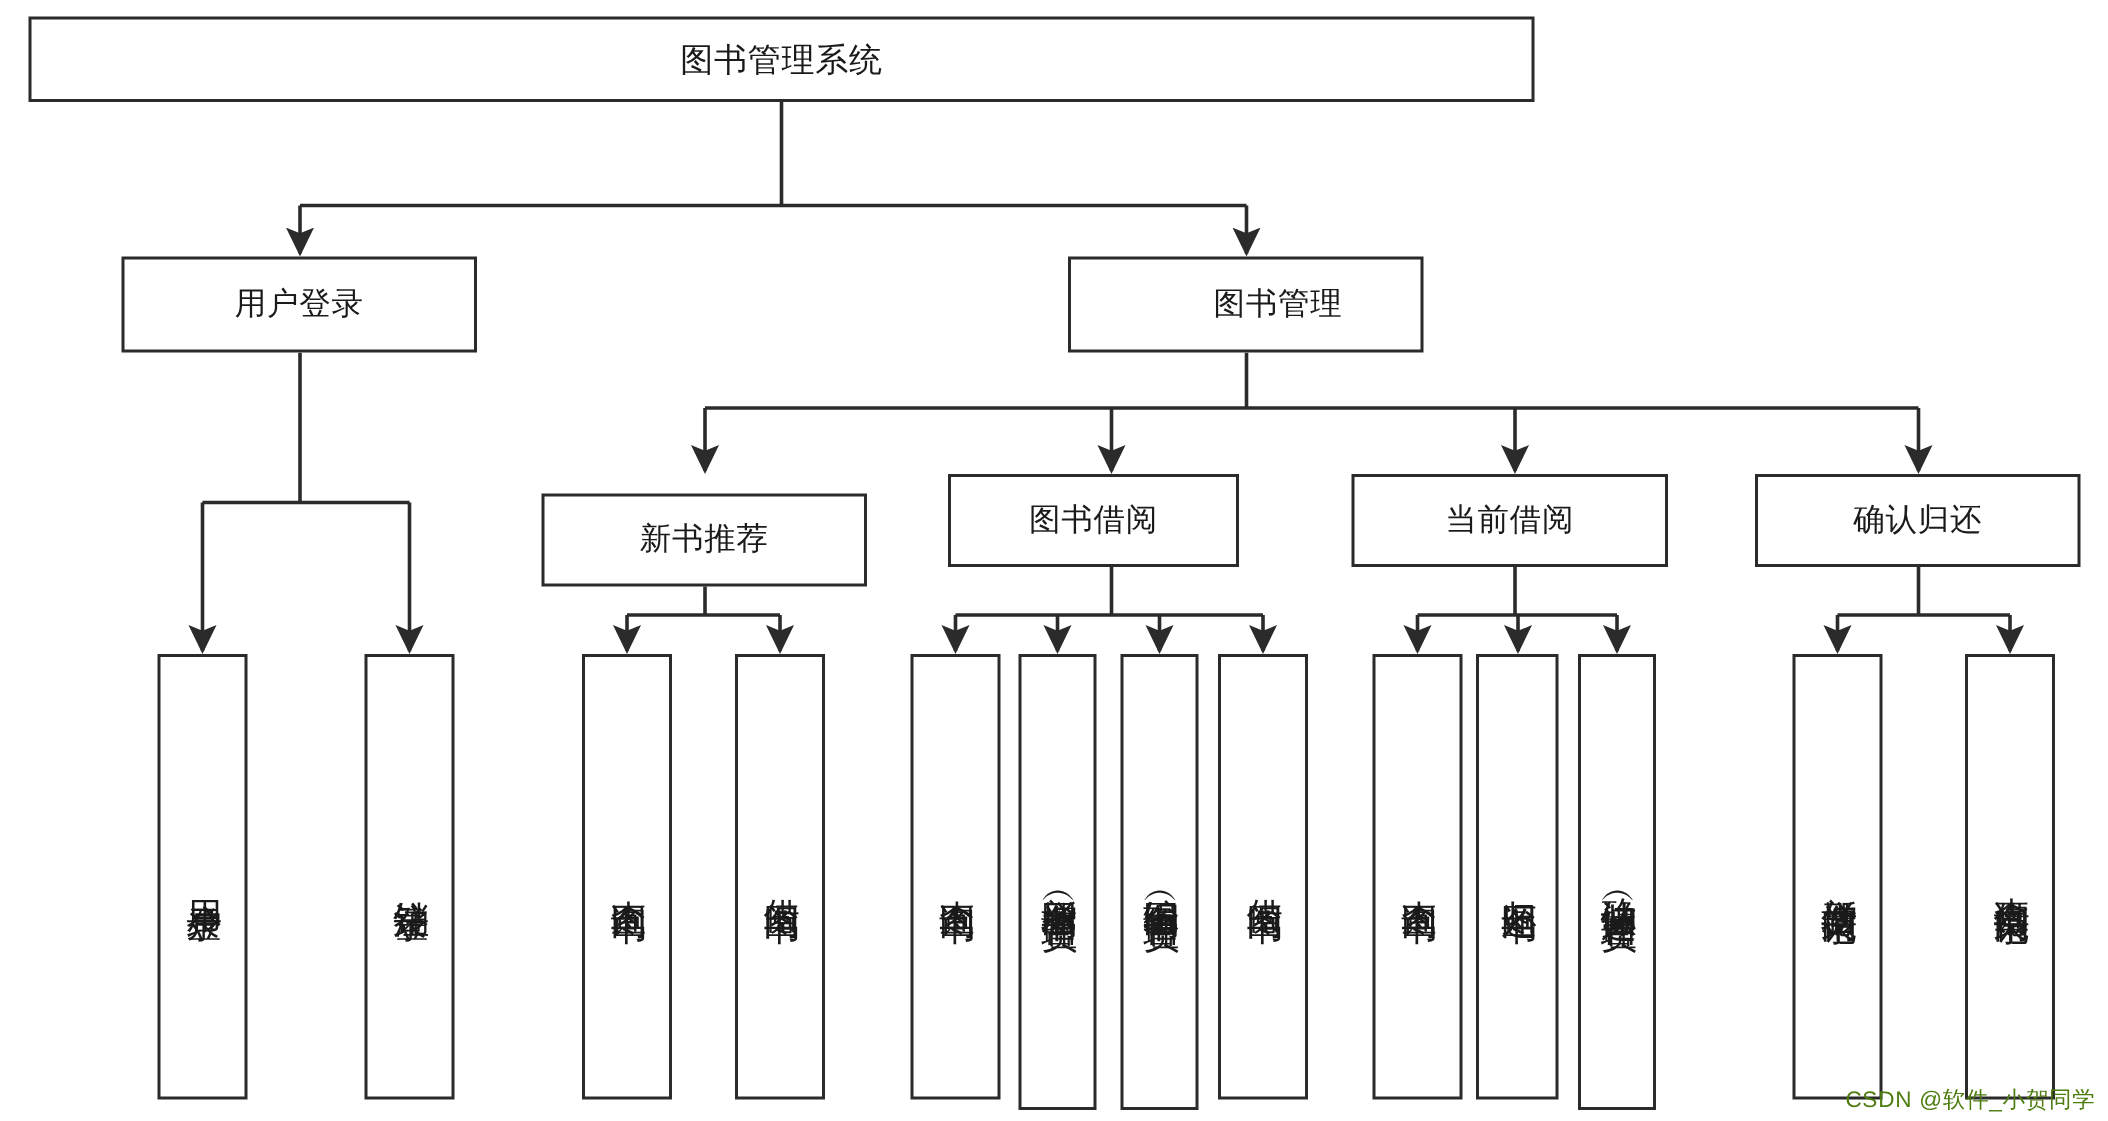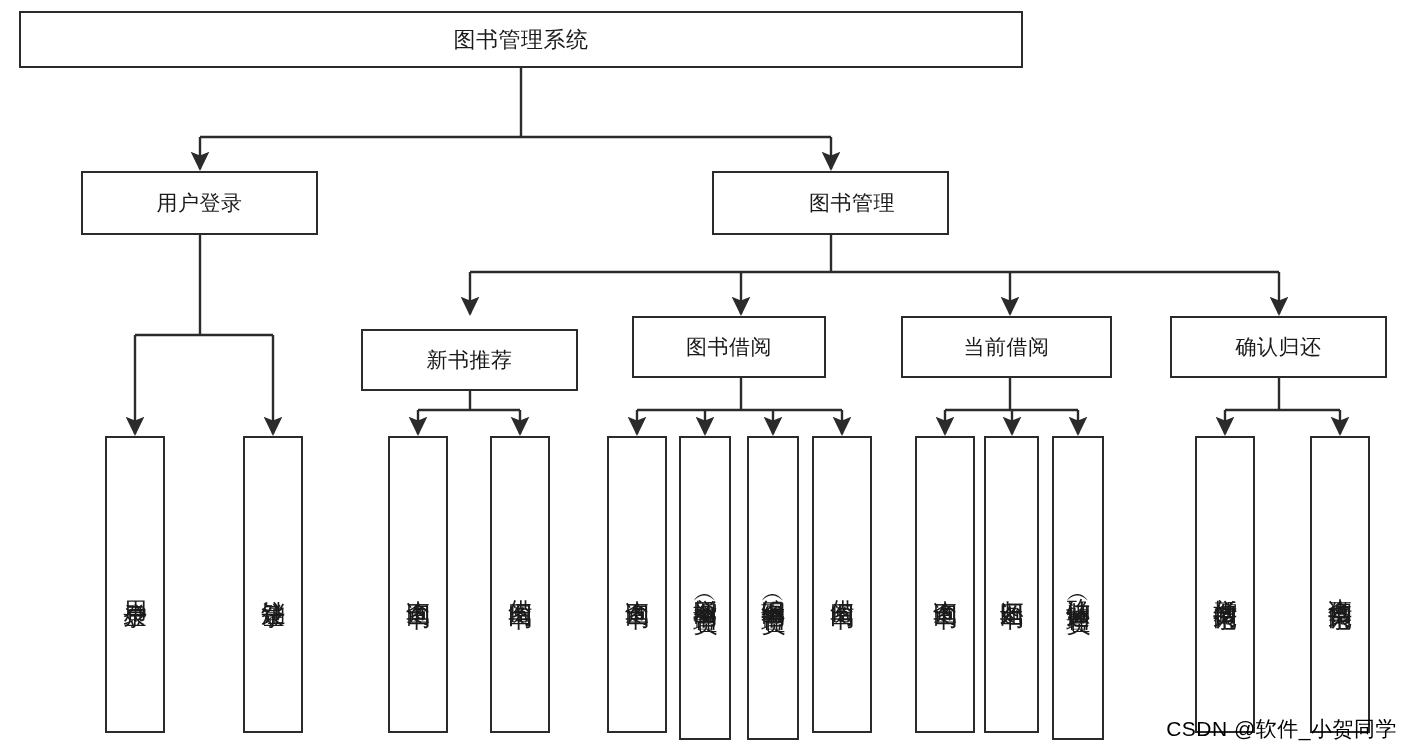--- a/index.html
+++ b/index.html
@@ -61,22 +61,22 @@
     font-size: 24px;
     line-height: 1.02;
     letter-spacing: 2px;
     text-align: center;
     white-space: nowrap;
   }
   #watermark {
     position: absolute;
     right: 8px;
     bottom: 4px;
-    font-size: 21px;
-    color: #000000;
+    font-size: 15px;
+    color: #4d7c0f;
     letter-spacing: 0.5px;
     white-space: nowrap;
     font-family: "Liberation Sans", "DejaVu Sans", sans-serif;
   }
 </style>
 </head>
 <body>
 
 <div id="canvas">
   <svg id="edges" viewBox="0 0 1405 747" xmlns="http://www.w3.org/2000/svg">

